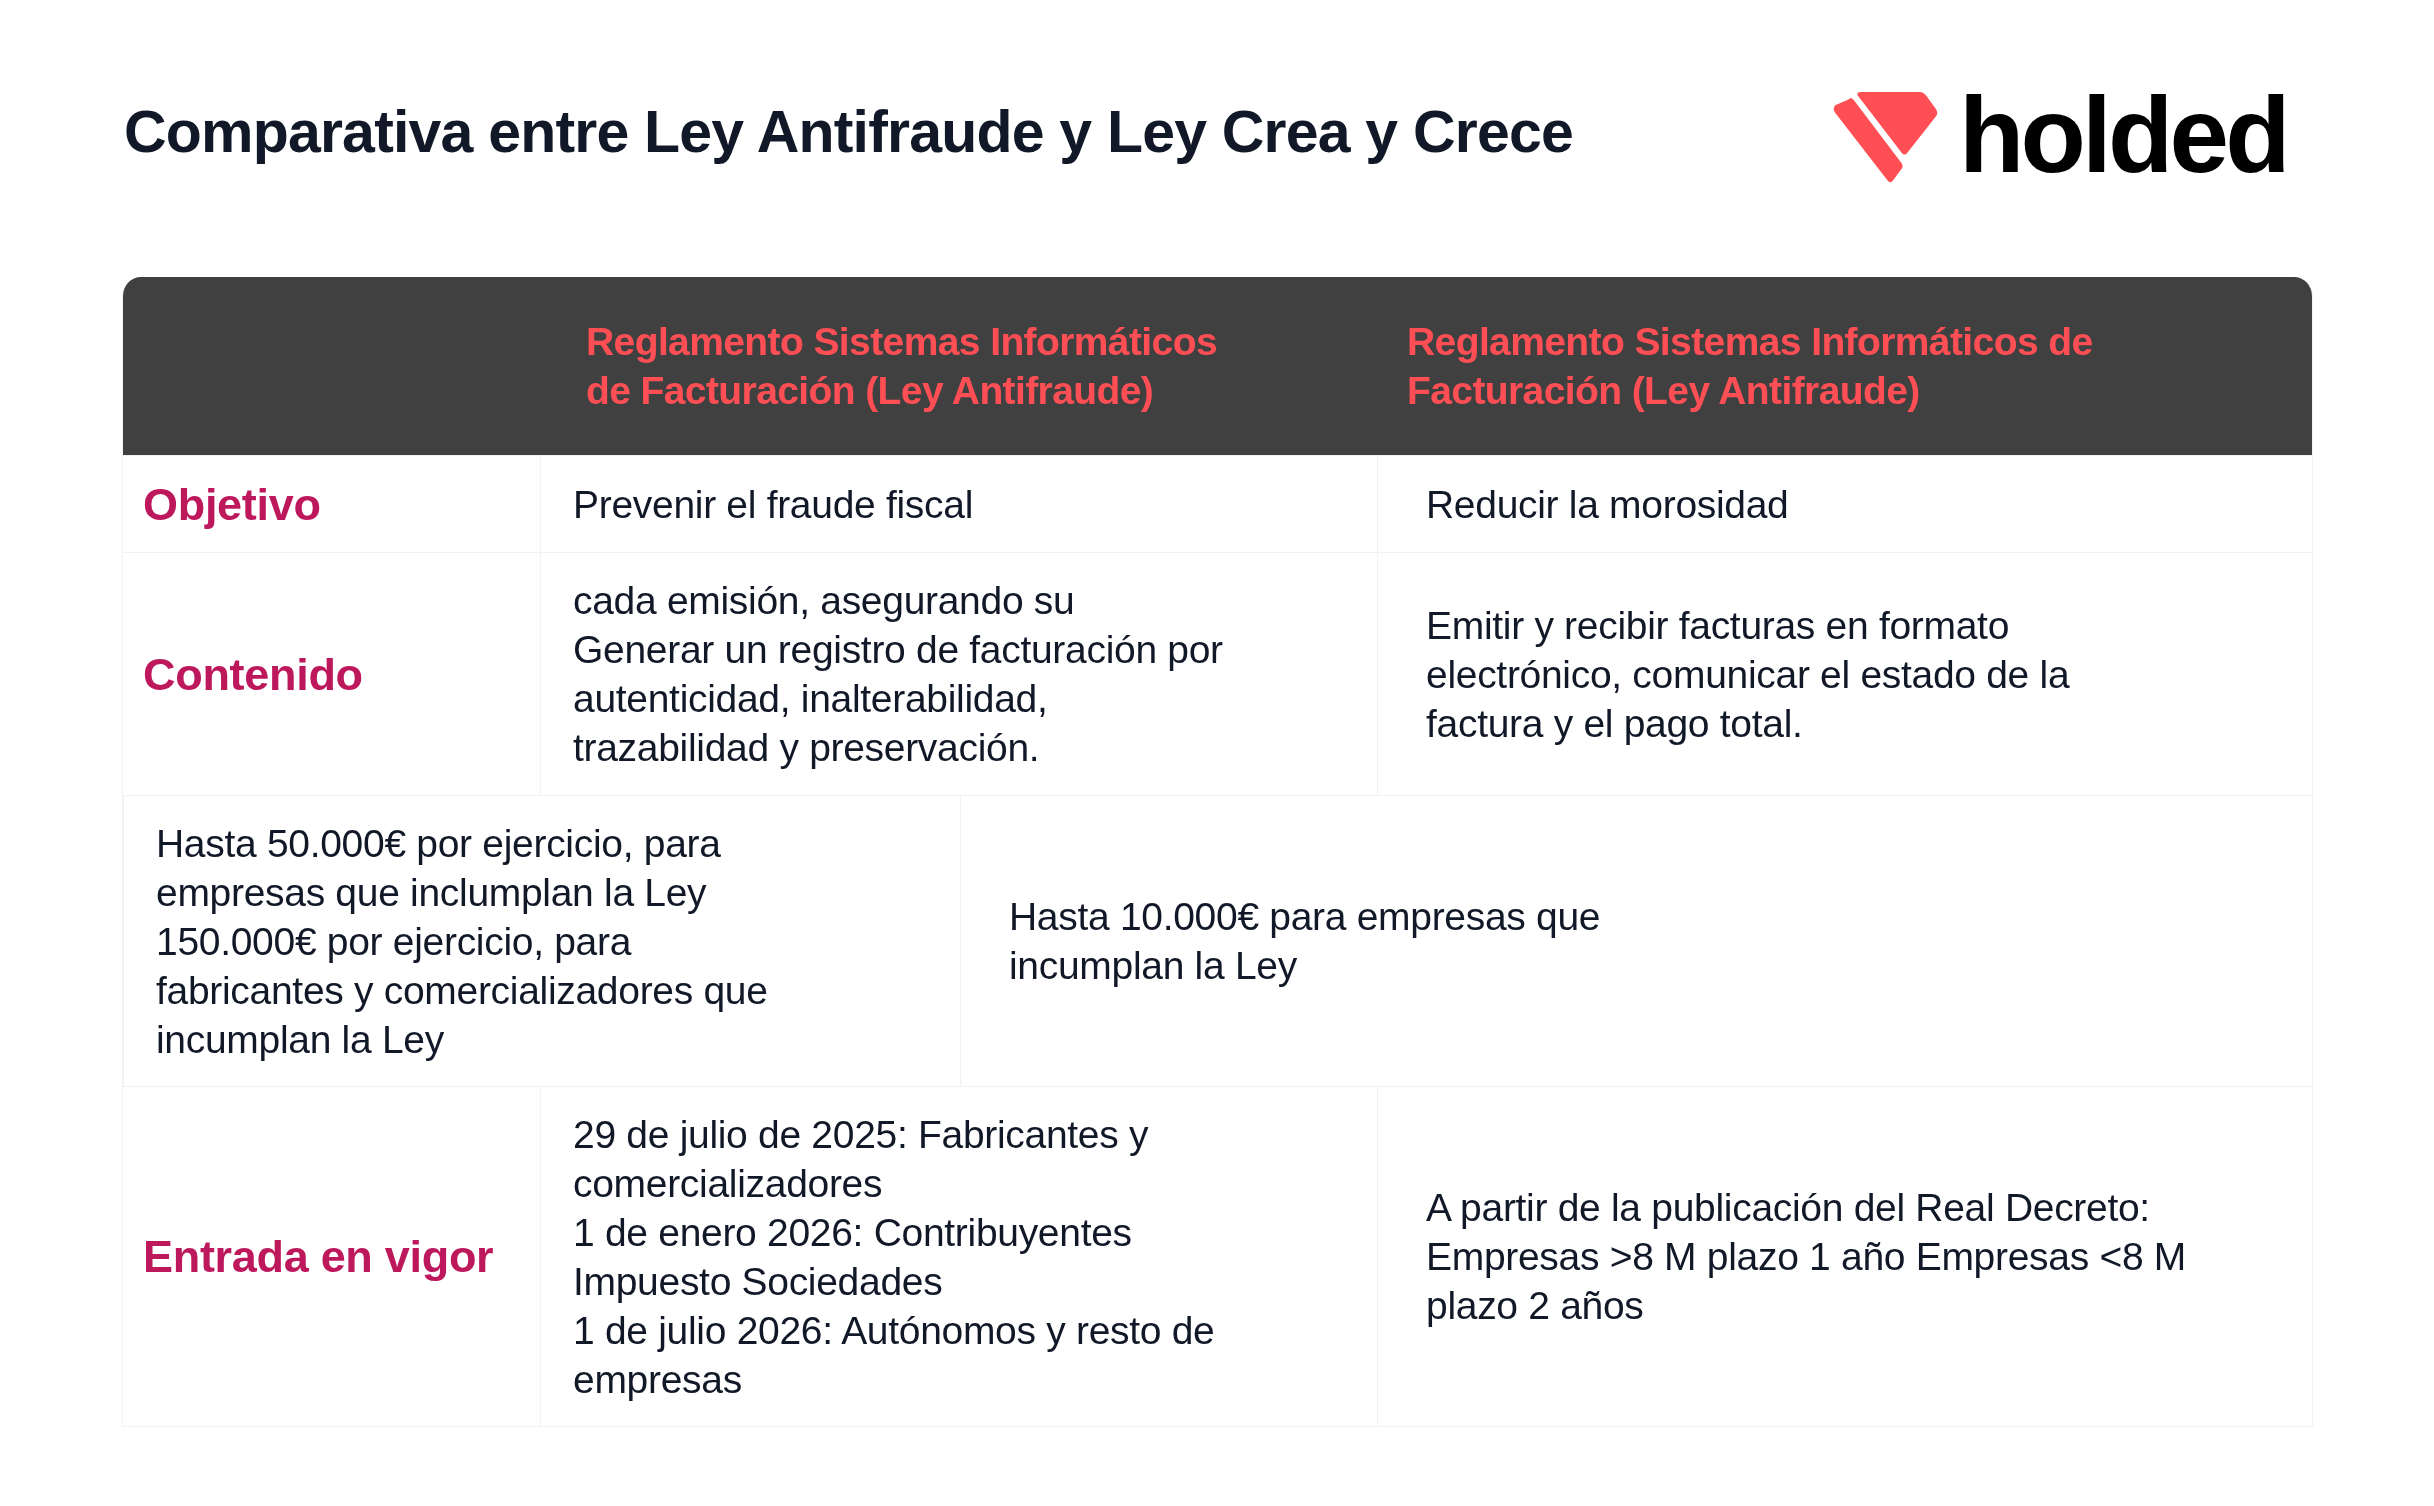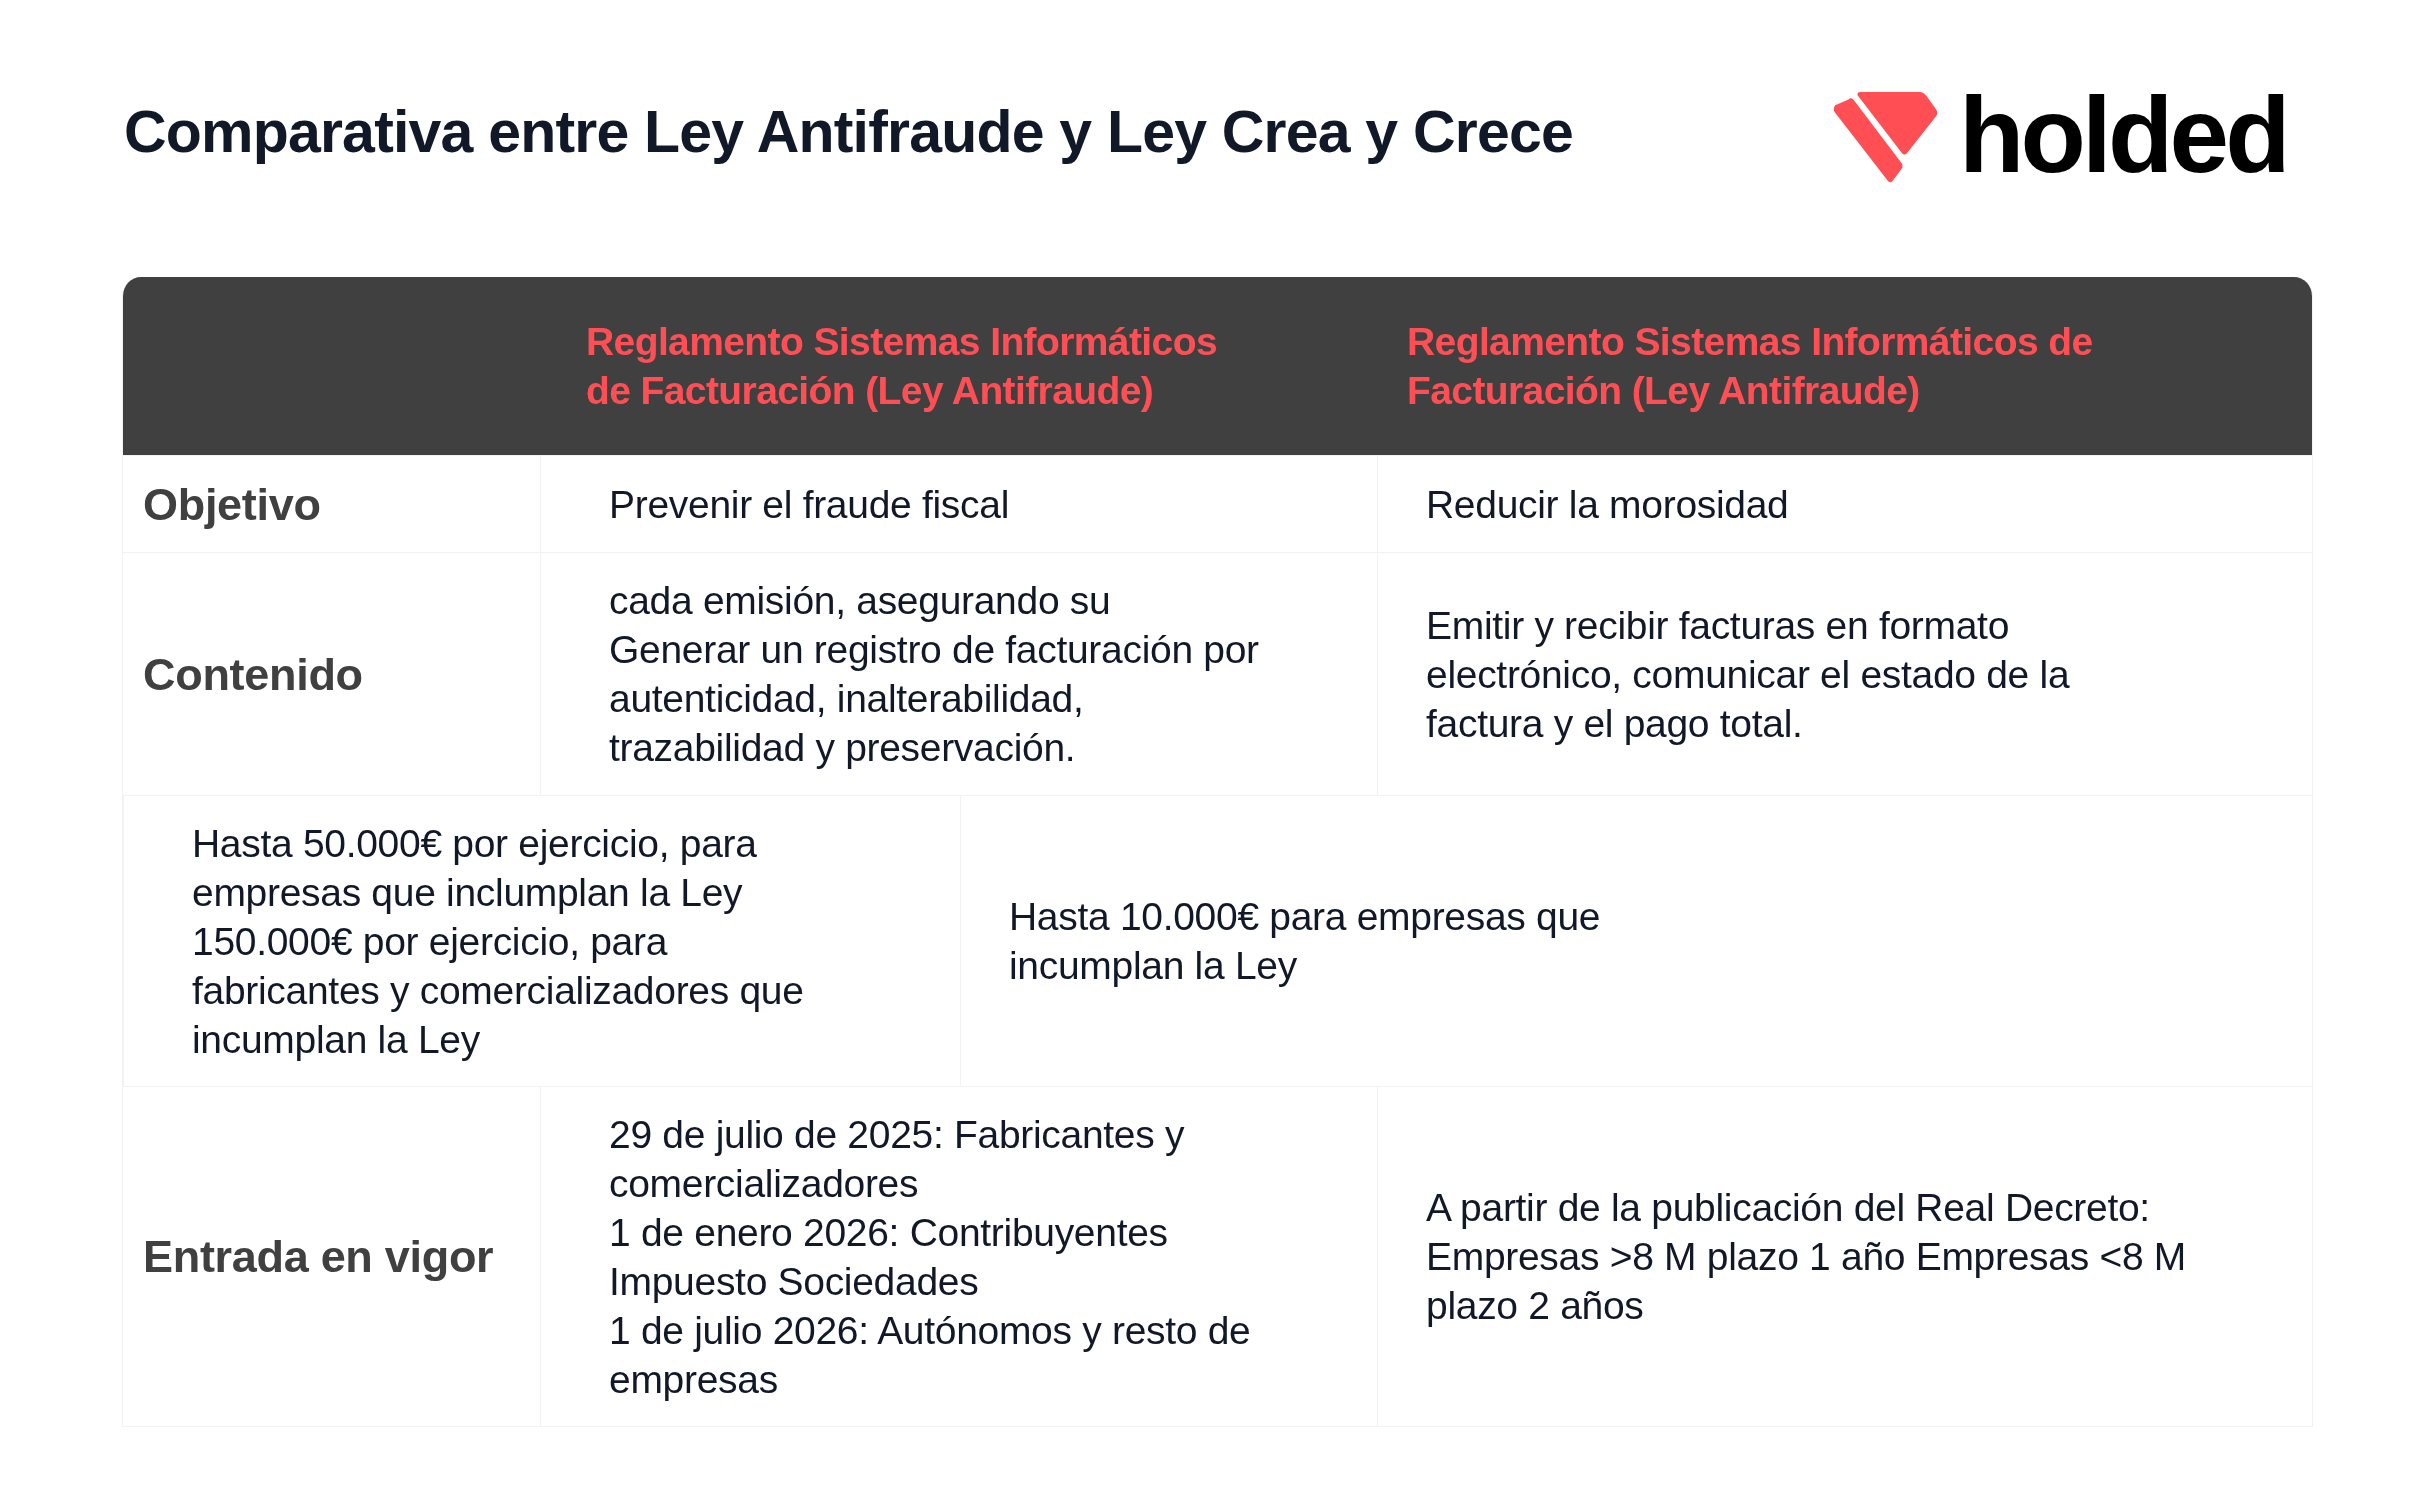--- a/index.html
+++ b/index.html
@@ -23,32 +23,32 @@
 
   .table {
     position: absolute; left: 122px; top: 277px; width: 2191px;
     border-radius: 19px 19px 0 0; overflow: hidden;
     border-left: 1.9px solid #f1f2f4; border-right: 1.9px solid #f1f2f4; border-bottom: 1.9px solid #f1f2f4;
   }
   .row { display: flex; width: 100%; border-top: 1.9px solid #f1f2f4; }
   .row.header { background: #404040; height: 178px; border-top: none; }
   .cell { display: flex; flex-direction: column; justify-content: center; }
   .c1 { width: 417px; padding-left: 20px; }
-  .c2 { width: 837px; padding-left: 68px; border-left: 1.9px solid #f1f2f4; }
+  .c2 { width: 837px; padding-left: 32px; border-left: 1.9px solid #f1f2f4; }
   .c3 { width: 934px; padding-left: 48px; border-left: 1.9px solid #f1f2f4; }
   .row.header .c2, .row.header .c3 { border-left: none; }
   .row.header .c2 { padding-left: 46px; }
   .row.header .c3 { padding-left: 30px; }
 
   .hdr-line {
     font-size: 39px; font-weight: 700; line-height: 49px; color: #ff4f55;
     letter-spacing: -0.6px; white-space: nowrap;
   }
   .row-label {
-    font-size: 45px; font-weight: 700; color: #404040; letter-spacing: -0.3px;
+    font-size: 45px; font-weight: 700; color: #be185d; letter-spacing: -0.3px;
     white-space: nowrap; line-height: 49px;
   }
   .body-line {
     font-size: 39px; line-height: 49px; color: #111827; letter-spacing: -0.3px;
     white-space: nowrap;
   }
   .r-objetivo { height: 97px; }
   .r-contenido { height: 243px; }
   .r-sanciones { height: 291px; }
   .r-entrada { height: 340px; }

